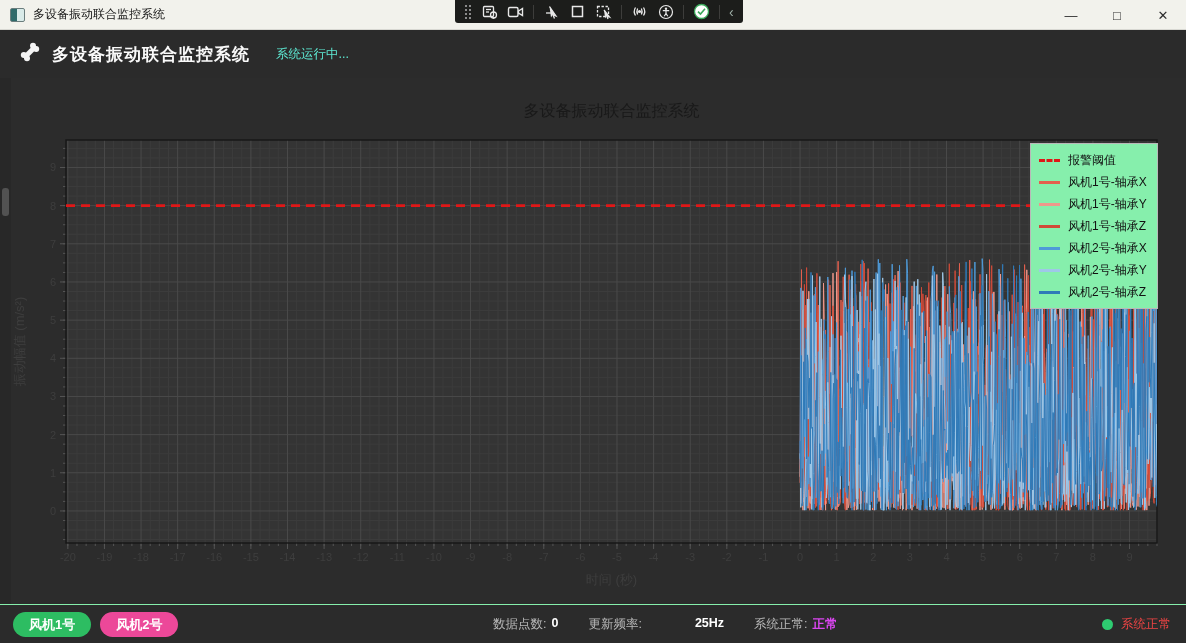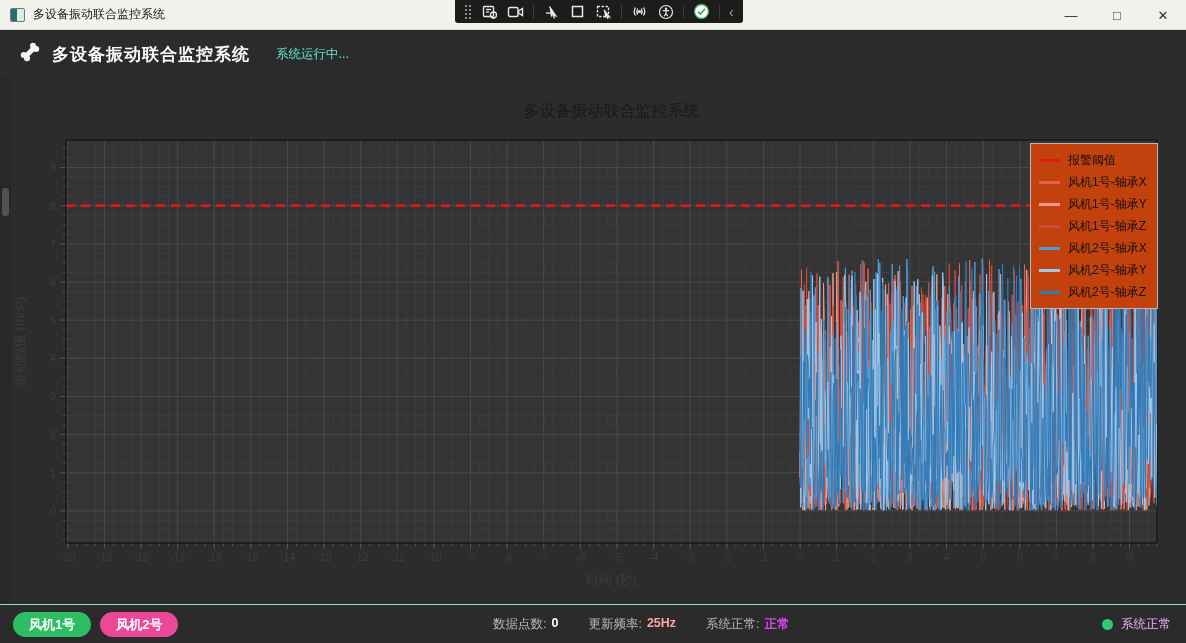--- a/index.html
+++ b/index.html
@@ -31,39 +31,39 @@
   .header-logo{margin:0 10px 0 18px;}
   .header-title{color:#fafafa;font-size:17px;font-weight:bold;letter-spacing:1px;}
   .header-status{font-size:12.5px;margin-left:26px;}
   
   .main{position:absolute;left:0;top:78px;width:1186px;height:526px;background:#2c2c2c;}
   .left-scrollbar{position:absolute;left:0;top:0;width:11px;height:100%;background:#282828;}
   .left-scrollbar .thumb{position:absolute;left:2px;top:110px;width:7px;height:28px;
     background:#525252;border-radius:3px;}
   #chart-wrap{position:absolute;inset:0;}
   
-  .legend{position:absolute;left:1030px;top:65px;background:#c2410c;border:1px solid #b9b9b9;
+  .legend{position:absolute;left:1030px;top:65px;background:#86efac;border:1px solid #b9b9b9;
     padding:5px 10px 5px 8px;z-index:3;}
   .legend-row{display:flex;align-items:center;gap:8px;height:22px;white-space:nowrap;}
   .legend-swatch{width:21px;height:0;border-top-width:3px;}
   .legend-swatch.solid{border-top-style:solid;}
   .legend-swatch.dashed{border-top-style:dashed;}
   .legend-label{font-size:12px;color:#121212;}
   
   .statusbar{position:absolute;left:0;bottom:0;width:1186px;height:39px;background:#2b2b2b;
     border-top:1px solid #86efac;box-sizing:border-box;}
   .device-pills{position:absolute;left:13px;top:7px;display:flex;gap:9px;}
   .pill{height:25px;border-radius:13px;padding:0 16px;display:flex;align-items:center;
     color:#fff;font-size:13px;font-weight:bold;cursor:default;}
   .stats{position:absolute;left:493px;top:0;height:100%;display:flex;align-items:center;gap:30px;}
   .stat{font-size:12.5px;color:#b9b9b9;display:flex;gap:5px;}
   .stat b{font-size:12.5px;}
   .sys-status{position:absolute;right:15px;top:0;height:100%;display:flex;align-items:center;gap:8px;}
   .sys-dot{width:11px;height:11px;border-radius:50%;}
-  .sys-label{color:#f0abfc;font-size:12.5px;}
+  .sys-label{color:#ef4444;font-size:12.5px;}
 </style>
 </head>
 <body>
 
 <div class="titlebar">
   <div class="app-ico"></div>
   <span class="titlebar-text">多设备振动联合监控系统</span>
   <div class="win-controls">
     <div class="win-btn">—</div>
     <div class="win-btn">□</div>
@@ -631,21 +631,21 @@
       <div class="pill" style="background: rgb(45, 189, 98);">风机1号</div>
       <div class="pill" style="background: #ec4899;">风机2号</div>
     </div>
   <div class="stats" id="stats">
       <div class="stat">
         <span>数据点数:</span>
         <b style="color: rgb(255, 255, 255);">0</b>
       </div>
       <div class="stat">
         <span>更新频率:</span>
-        <b style="color: #fca5a5;">25Hz</b>
+        <b style="color: #ffffff; margin-left: 48px;">25Hz</b>
       </div>
       <div class="stat">
         <span>系统正常:</span>
         <b style="color: #d946ef;">正常</b>
       </div>
     </div>
   <div class="sys-status">
     <span class="sys-dot" id="sys-dot" style="background: rgb(46, 204, 113);"></span>
     <span class="sys-label">系统正常</span>
   </div>

